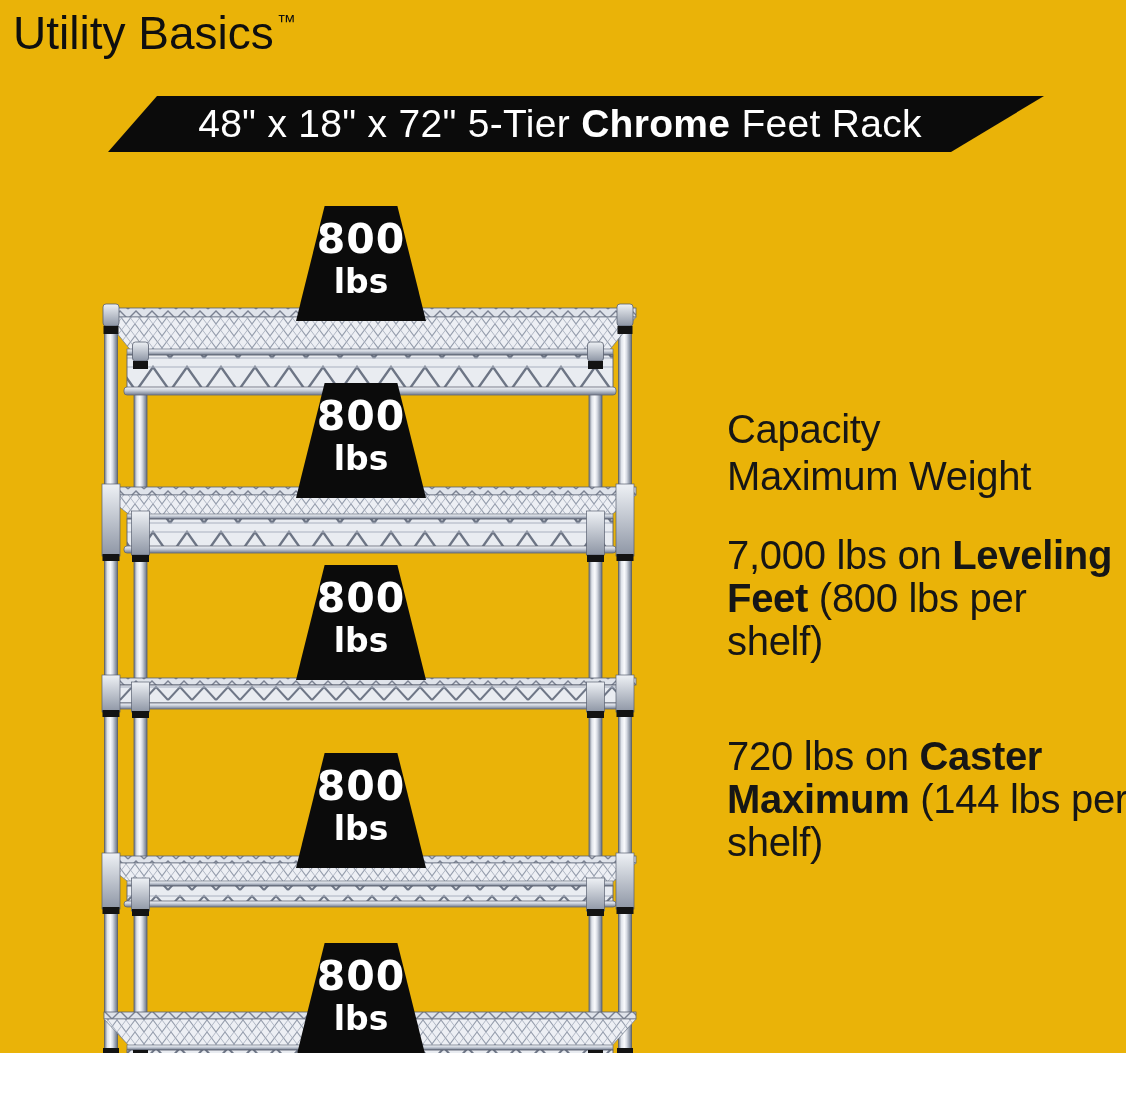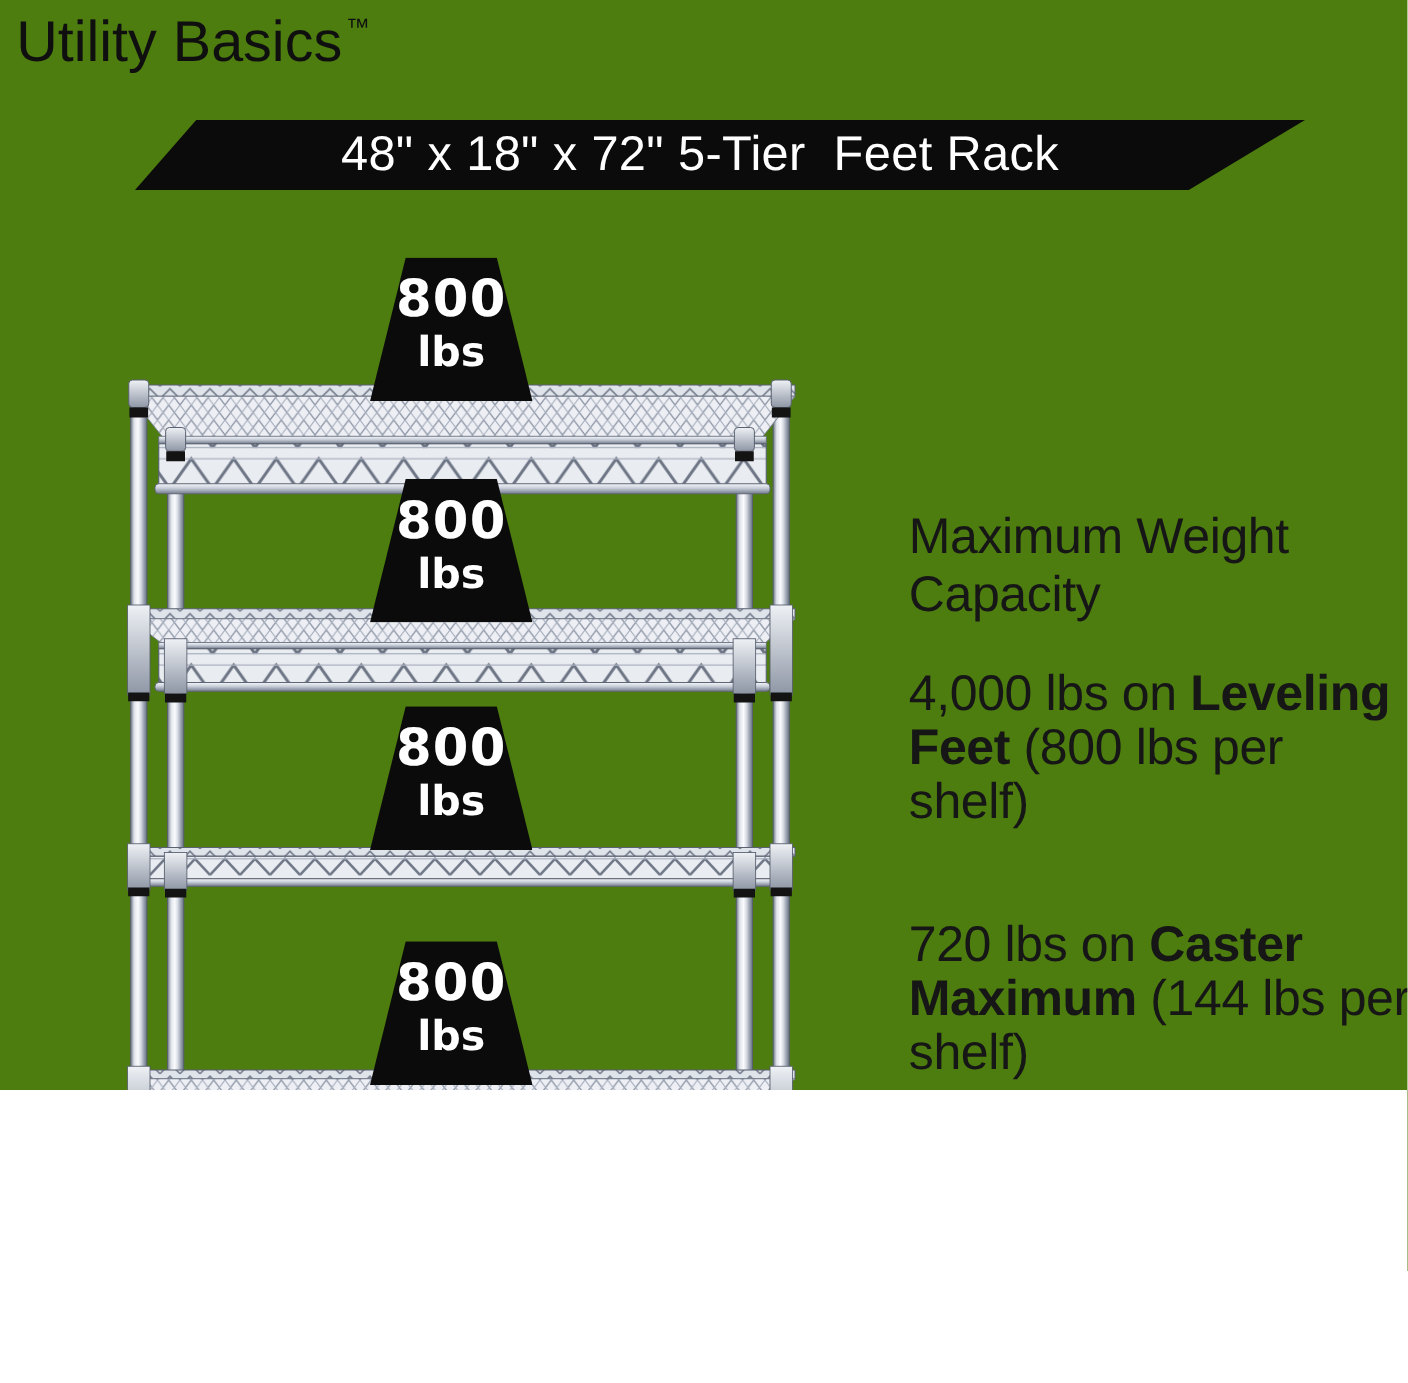--- a/index.html
+++ b/index.html
@@ -1,17 +1,17 @@
 <!DOCTYPE html>
 <html><head>
 <meta charset="utf-8">
 <style>
   html,body{margin:0;padding:0;background:#fff;}
   .stage{
-    position:relative;width:1126px;height:872px;background:#4d7c0f;overflow:hidden;
+    position:relative;width:1126px;height:1053px;background:#eab308;overflow:hidden;
     font-family:"Liberation Sans","DejaVu Sans",sans-serif;color:#141414;
   }
   
   .logo{position:absolute;left:13px;top:6px;font-size:46px;font-weight:500;
         letter-spacing:0;color:#0f0f0f;white-space:nowrap;}
   .logo .tm{font-size:19px;position:relative;top:-21px;margin-left:3px;font-weight:400;}
   
   .banner{position:absolute;left:100px;top:96px;width:950px;height:56px;background:#0b0b0b;
           clip-path:polygon(57px 0px,944px 0px,851px 56px,8px 56px);}
   .banner-text{position:absolute;left:62px;right:92px;top:0;bottom:0;
@@ -44,20 +44,21 @@
 
 <div class="stage">
 
   <div class="logo">
     <span>Utility Basics</span><span class="tm">™</span>
   </div>
 
   <div class="banner">
     <div class="banner-text">
       <span>48" x 18" x 72" 5-Tier </span>
+        <span class="b">Chrome</span>
         <span> Feet Rack</span>
     </div>
   </div>
 
   <svg class="rack-svg" viewBox="0 0 1126 1106" aria-hidden="true">
     <defs>
       <linearGradient id="postGrad" x1="0" y1="0" x2="1" y2="0">
         <stop offset="0" stop-color="#6e7685"></stop>
           <stop offset="0.22" stop-color="#dfe3ea"></stop>
         <stop offset="0.45" stop-color="#fafbfd"></stop>
@@ -221,25 +222,25 @@
     <span class="v">800</span>
     <span class="u">lbs</span>
   </div>
   <div class="weight" style="top:943px">
     <span class="v">800</span>
     <span class="u">lbs</span>
   </div>
 
   <div class="rp">
     <div>
+      <span class="line">Capacity</span>
       <span class="line">Maximum Weight</span>
-      <span class="line">Capacity</span>
     </div>
     <div class="para p1">
-      <span class="line"><span>4,000 lbs on </span><span class="b">Leveling</span></span>
+      <span class="line"><span>7,000 lbs on </span><span class="b">Leveling</span></span>
       <span class="line"><span class="b">Feet</span><span> (800 lbs per</span></span>
       <span class="line">shelf)</span>
     </div>
     <div class="para p2">
       <span class="line"><span>720 lbs on </span><span class="b">Caster</span></span>
       <span class="line"><span class="b">Maximum</span><span> (144 lbs per</span></span>
       <span class="line">shelf)</span>
     </div>
   </div>
 

